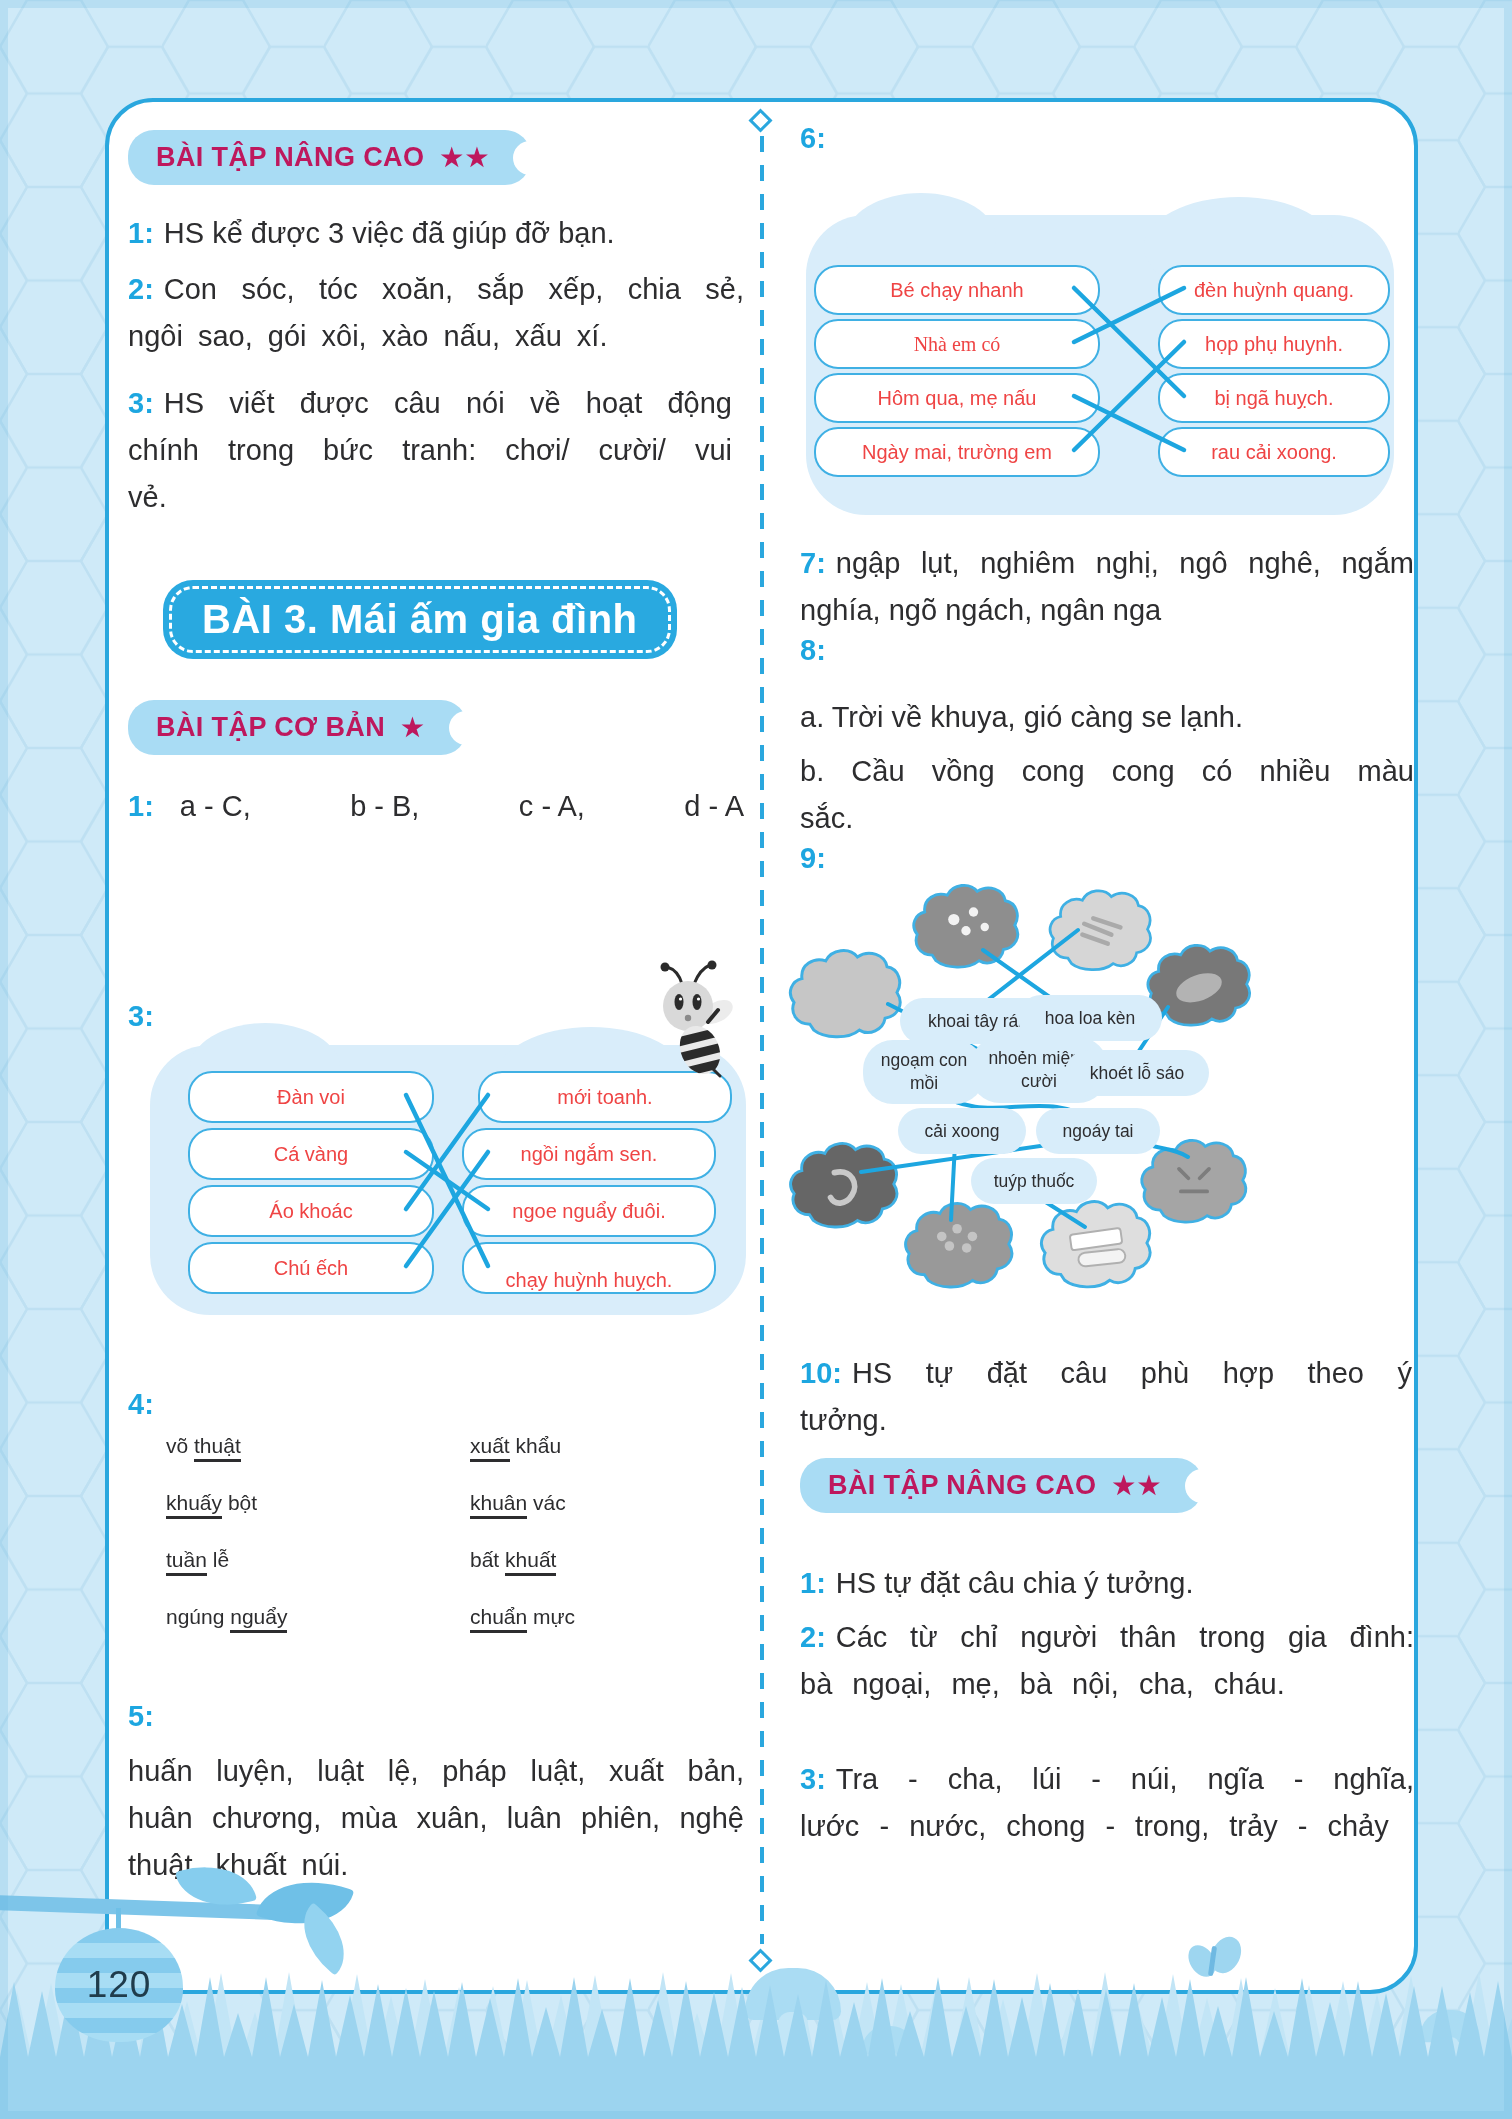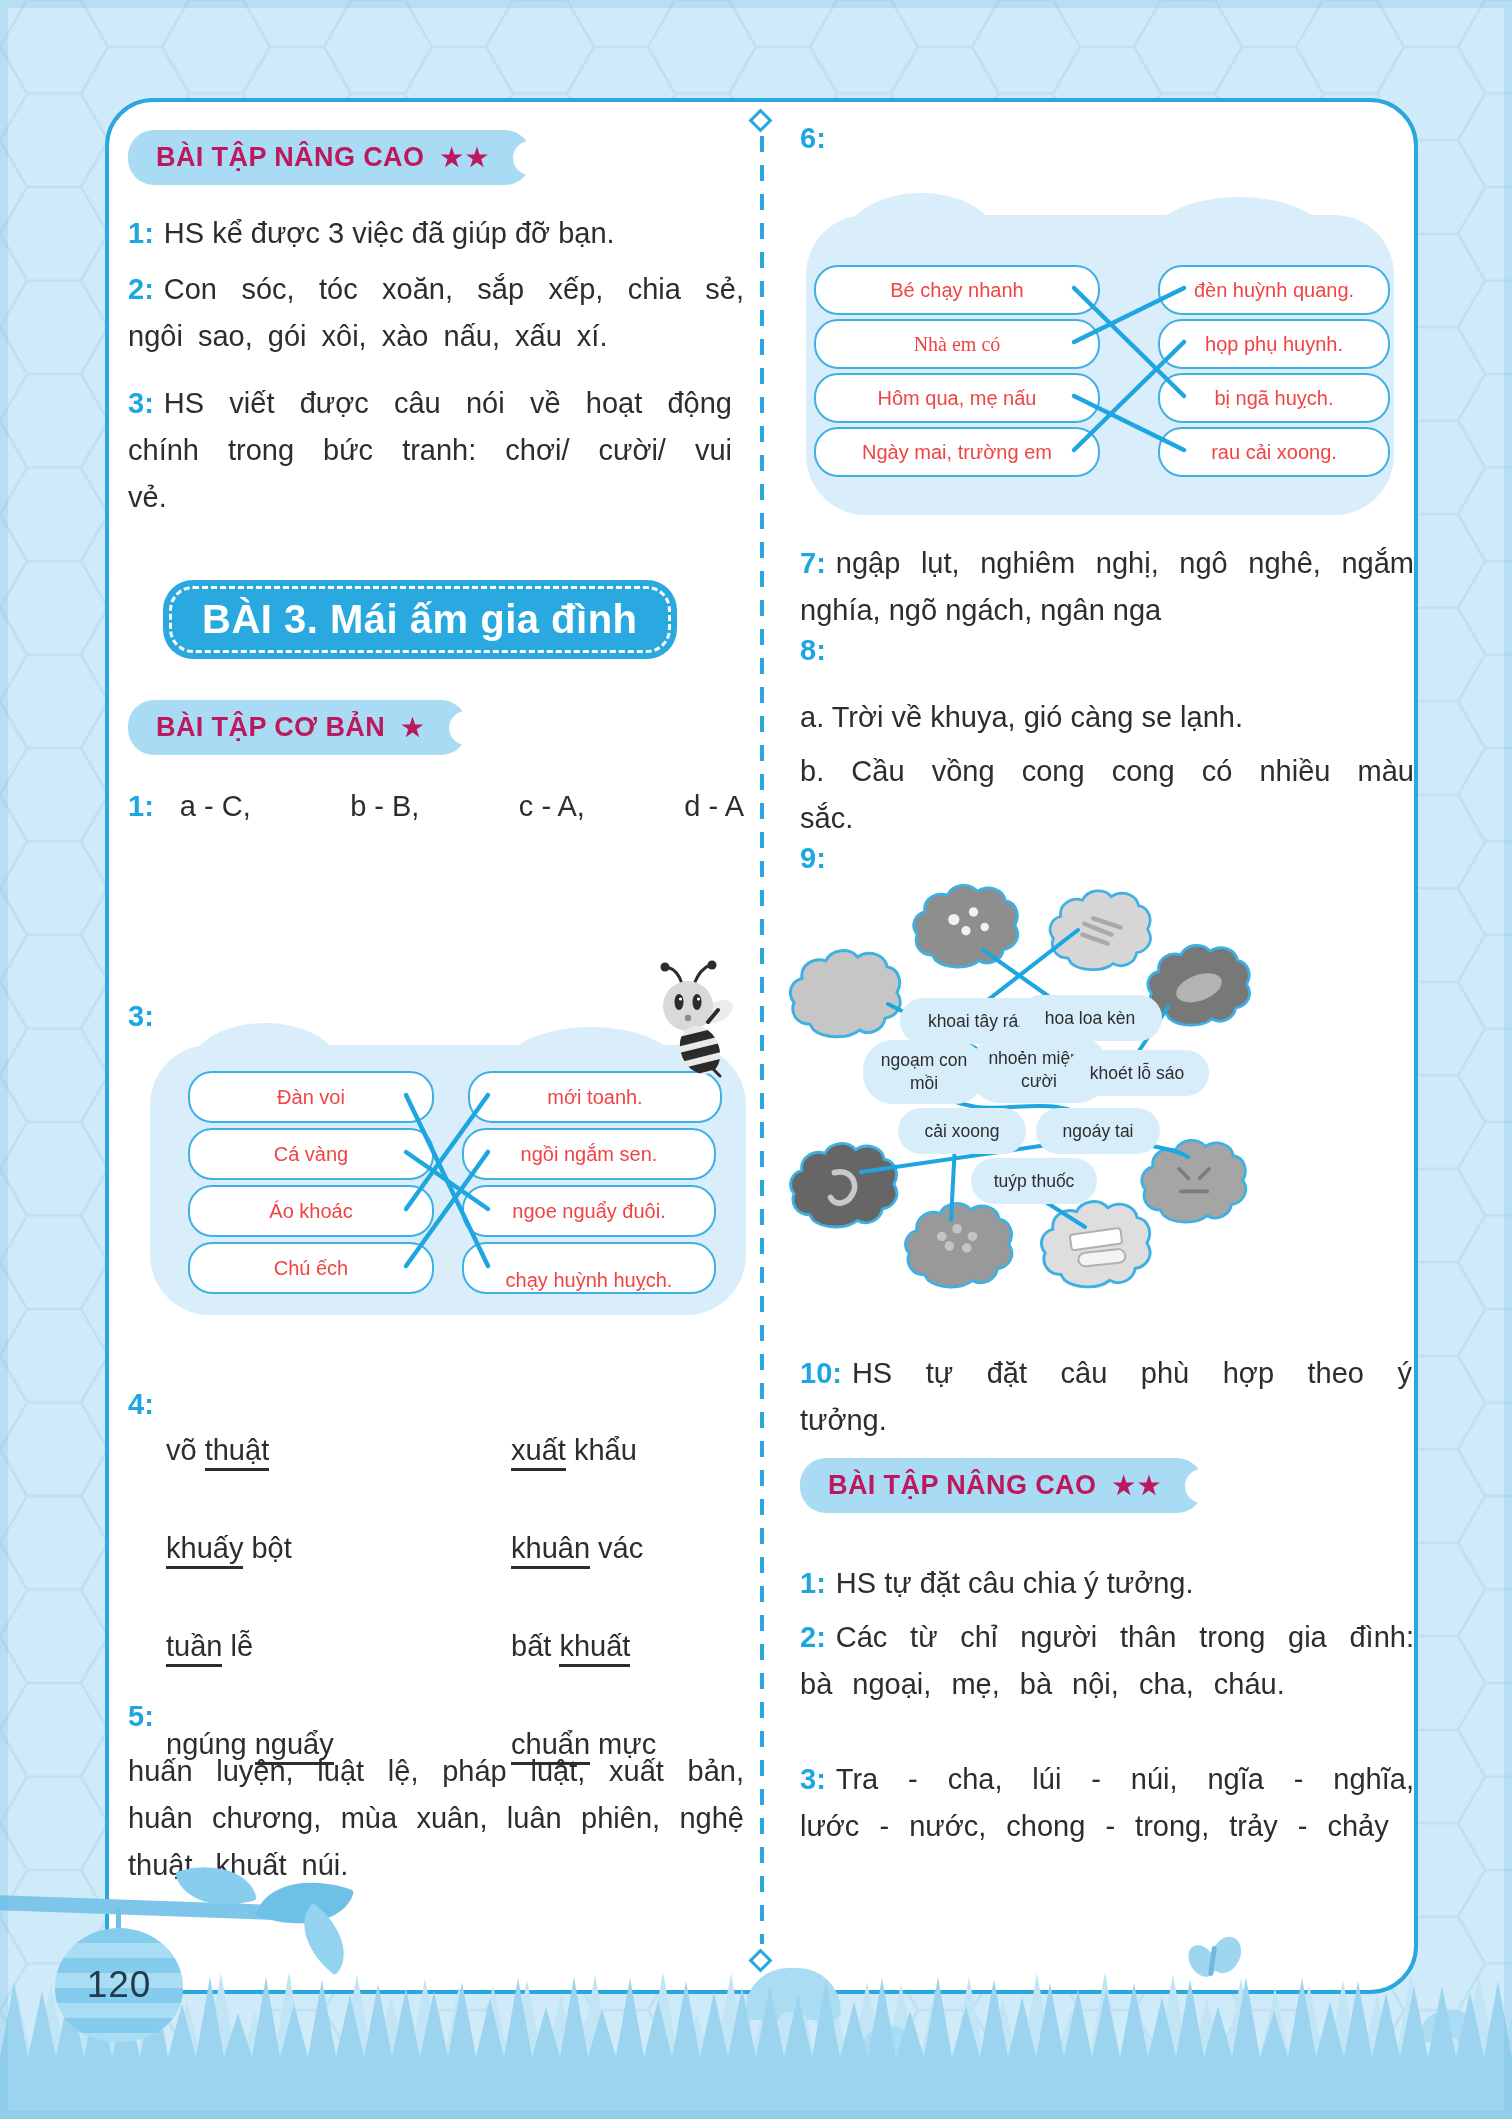--- a/index.html
+++ b/index.html
@@ -40,21 +40,21 @@
   .cloudbox{position:absolute;z-index:2;background:#d9edfa;border-radius:60px;}
   .cloudbox::before,.cloudbox::after{content:"";position:absolute;background:#d9edfa;border-radius:50%;}
   .cloudbox::before{width:150px;height:90px;left:40px;top:-22px;}
   .cloudbox::after{width:190px;height:100px;right:60px;top:-18px;}
   .mbox{position:absolute;z-index:3;background:#fff;border:2.5px solid #3fb0e4;border-radius:24px;
         display:flex;align-items:center;justify-content:center;font-size:20px;color:#ef4444;
         white-space:nowrap;}
   .mlines{position:absolute;left:0;top:0;z-index:4;pointer-events:none;}
   
   .ex4-grid{position:absolute;z-index:2;display:grid;grid-template-columns:304px 290px;
-        grid-auto-rows:57px;font-size:29px;align-items:start;gap:41px;}
+        grid-auto-rows:57px;font-size:21px;align-items:start;}
   .ex4-grid .u{border-bottom:3px solid #2d2d2f;padding-bottom:2px;}
   
   .diag{position:absolute;z-index:2;}
   .photo{position:absolute;}
   .lbl{position:absolute;background:#d8edfa;border-radius:30px;display:flex;align-items:center;
        justify-content:center;text-align:center;font-size:17.5px;line-height:1.3;color:#2d2d2f;
        padding:2px 6px;z-index:3;}
   .dlines{position:absolute;left:0;top:0;z-index:2;pointer-events:none;}
   
   .grass{position:absolute;left:0;bottom:0;z-index:3;}
@@ -168,21 +168,21 @@
       </div>
     <div class="mbox" style="left:38px;top:83px;width:242px;height:48px;">
         <span>Cá vàng</span>
       </div>
     <div class="mbox" style="left:38px;top:140px;width:242px;height:48px;">
         <span>Áo khoác</span>
       </div>
     <div class="mbox" style="left:38px;top:197px;width:242px;height:48px;">
         <span>Chú ếch</span>
       </div>
-    <div class="mbox" style="left:318px;top:26px;width:250px;height:48px;">
+    <div class="mbox" style="left:328px;top:26px;width:250px;height:48px;">
         <span>mới toanh.</span>
       </div>
     <div class="mbox" style="left:312px;top:83px;width:250px;height:48px;">
         <span>ngồi ngắm sen.</span>
       </div>
     <div class="mbox" style="left:312px;top:140px;width:250px;height:48px;">
         <span>ngoe nguẩy đuôi.</span>
       </div>
     <div class="mbox" style="left:312px;top:197px;width:250px;height:48px;align-items:flex-end;">
         <span>chạy huỳnh huỵch.</span>

